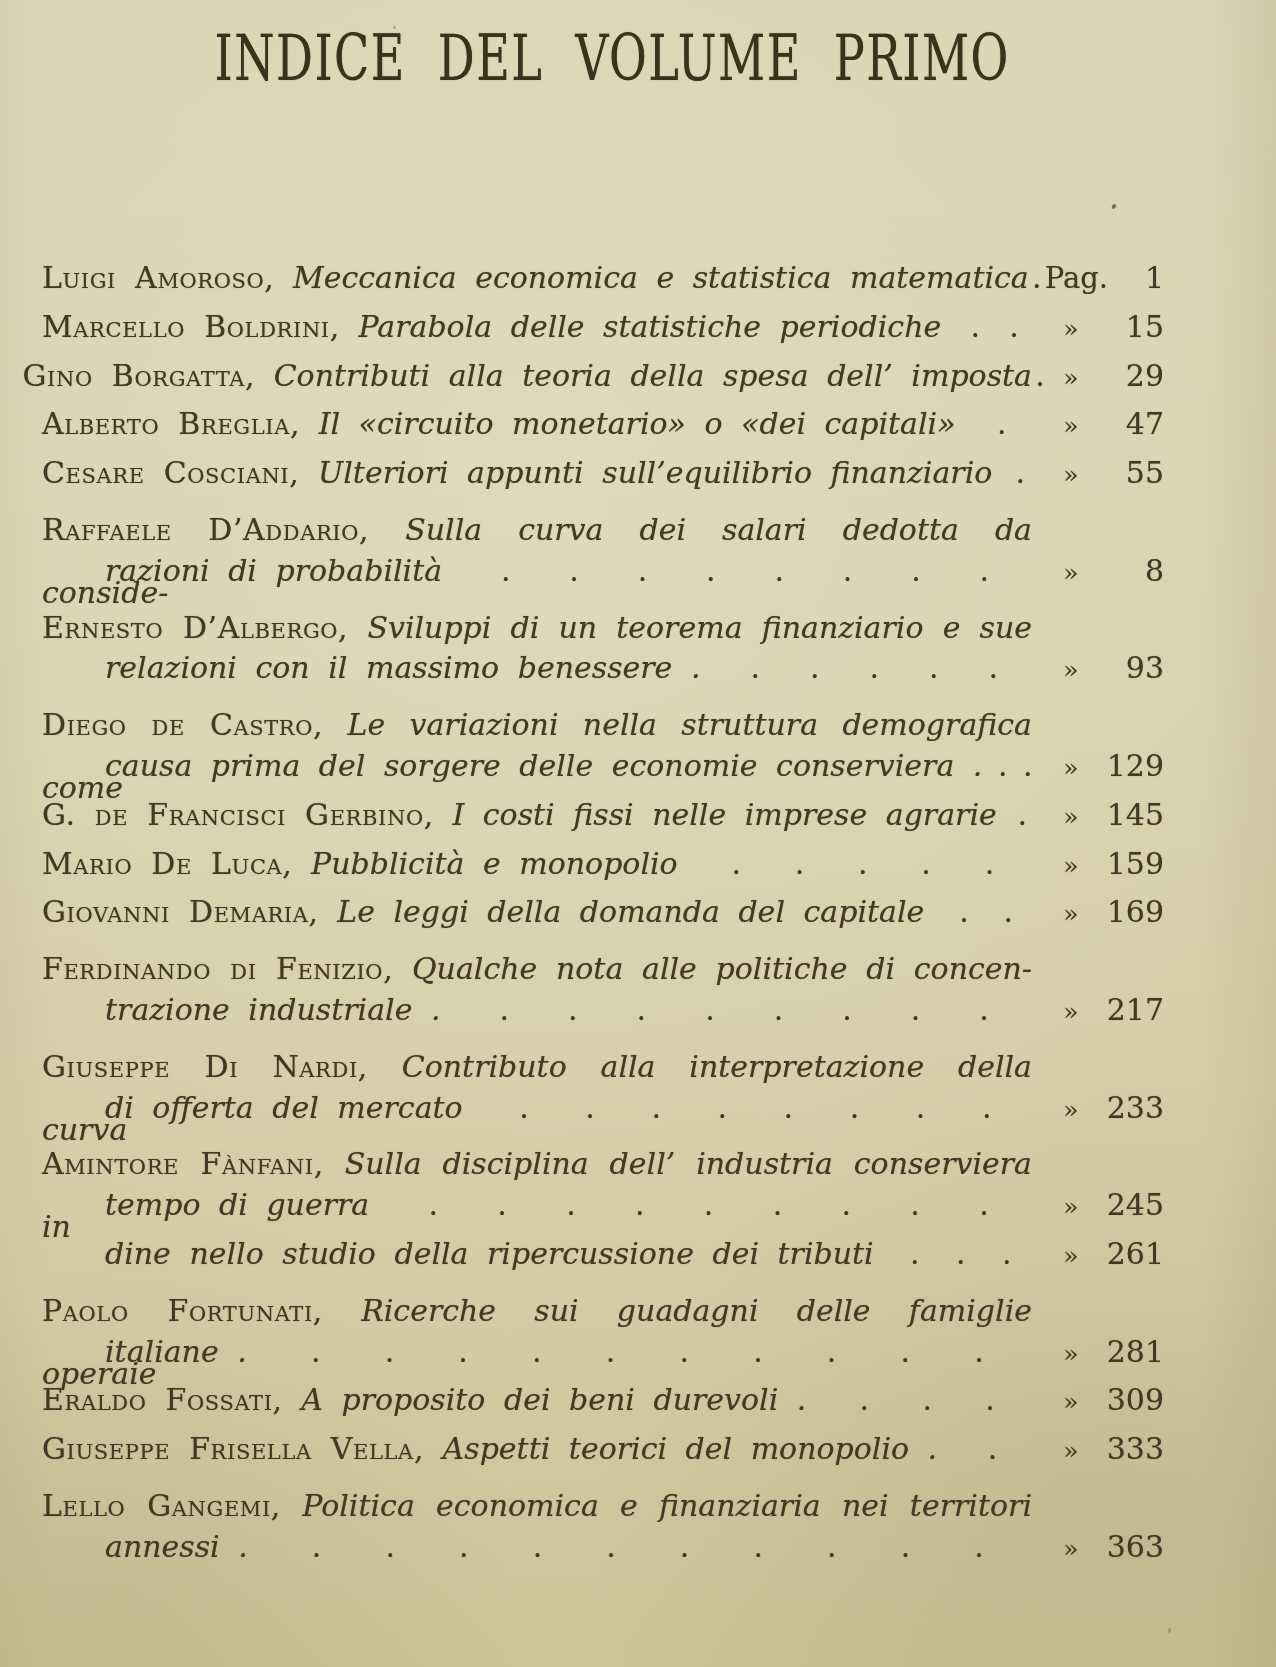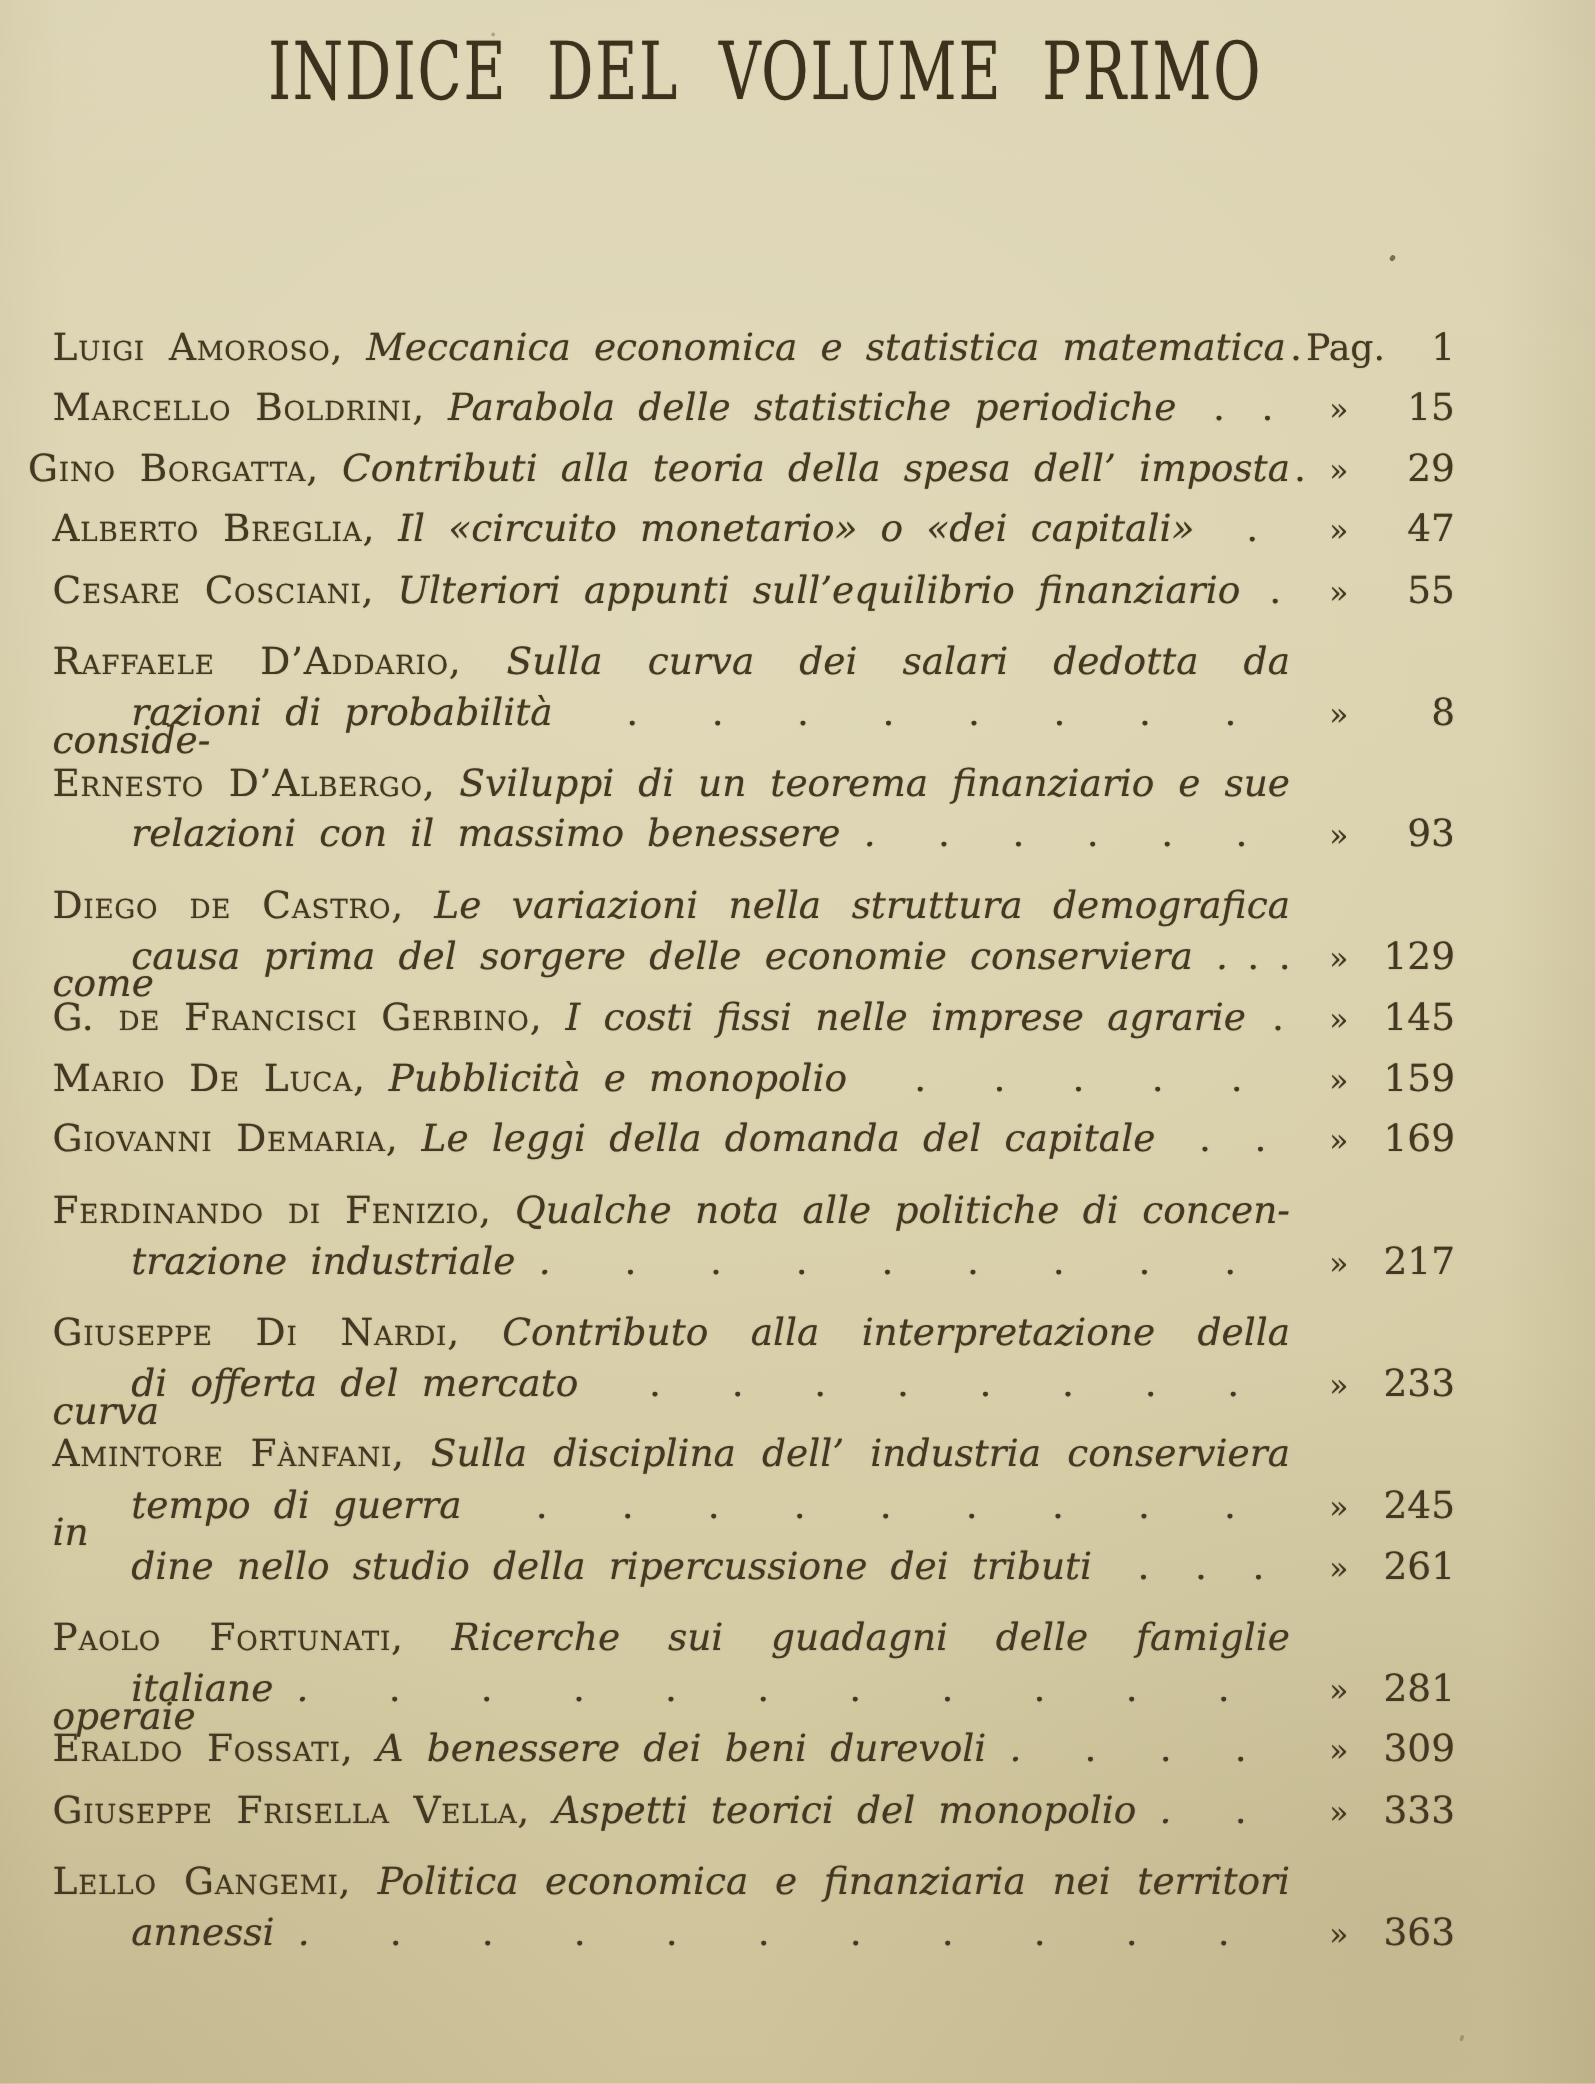--- a/index.html
+++ b/index.html
@@ -300,21 +300,21 @@
             <span class="dot">.</span>
             <span class="dot">.</span>
             <span class="dot">.</span>
           </span>
           <span class="ref">»</span>
           <span class="page-num">281</span>
         </div>
       </div>
       <div class="entry">
         <div class="line">
-          <span class="txt"><span class="name">Eraldo Fossati,</span> <span class="it">A benessere dei beni durevoli .</span></span>
+          <span class="txt"><span class="name">Eraldo Fossati,</span> <span class="it">A proposito dei beni durevoli .</span></span>
           <span class="leader">
             <span class="dot">.</span>
             <span class="dot">.</span>
             <span class="dot">.</span>
           </span>
           <span class="ref">»</span>
           <span class="page-num">309</span>
         </div>
       </div>
       <div class="entry">

